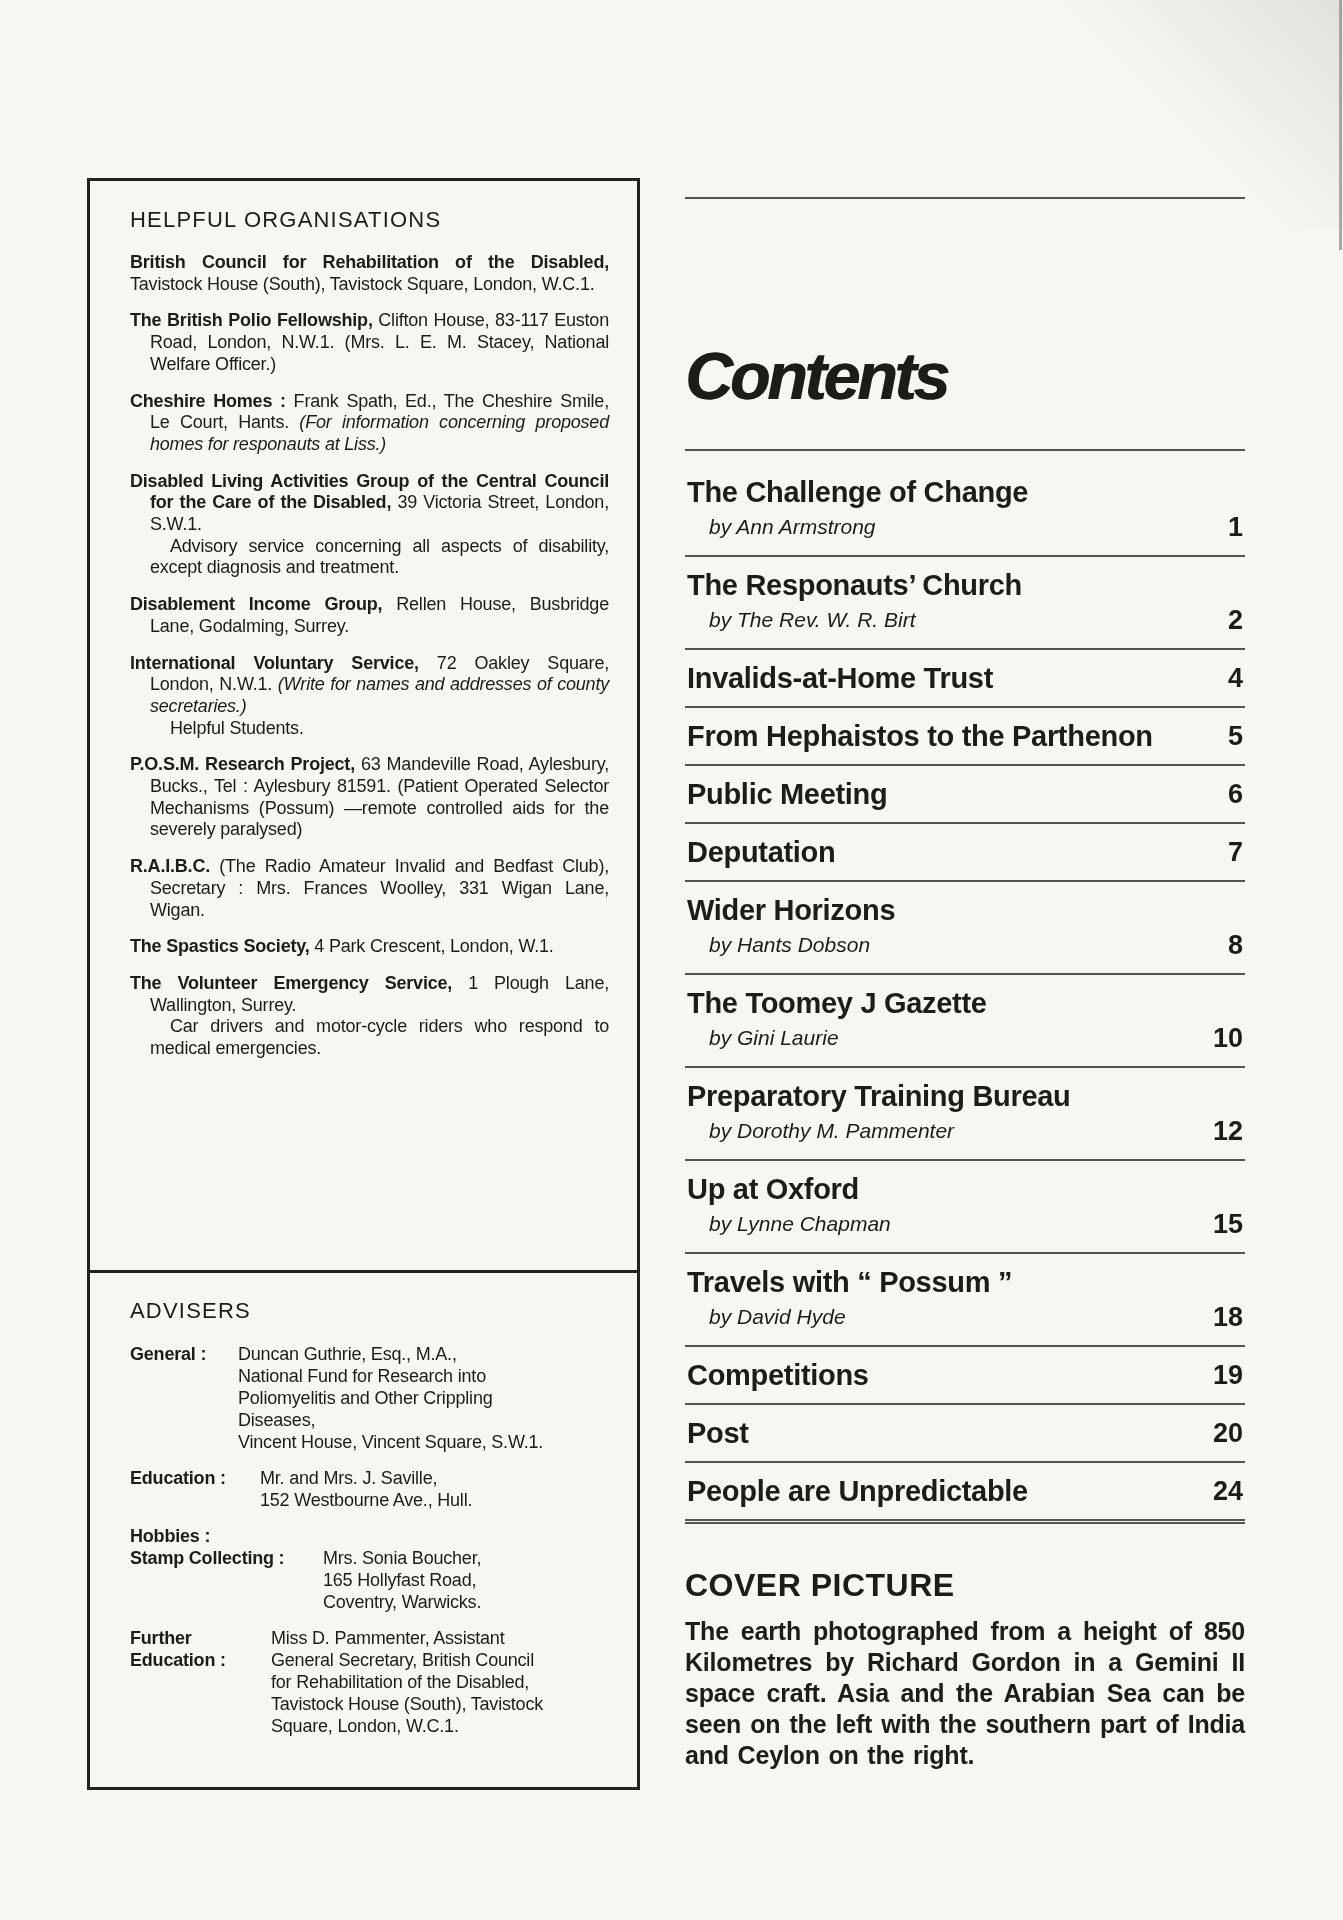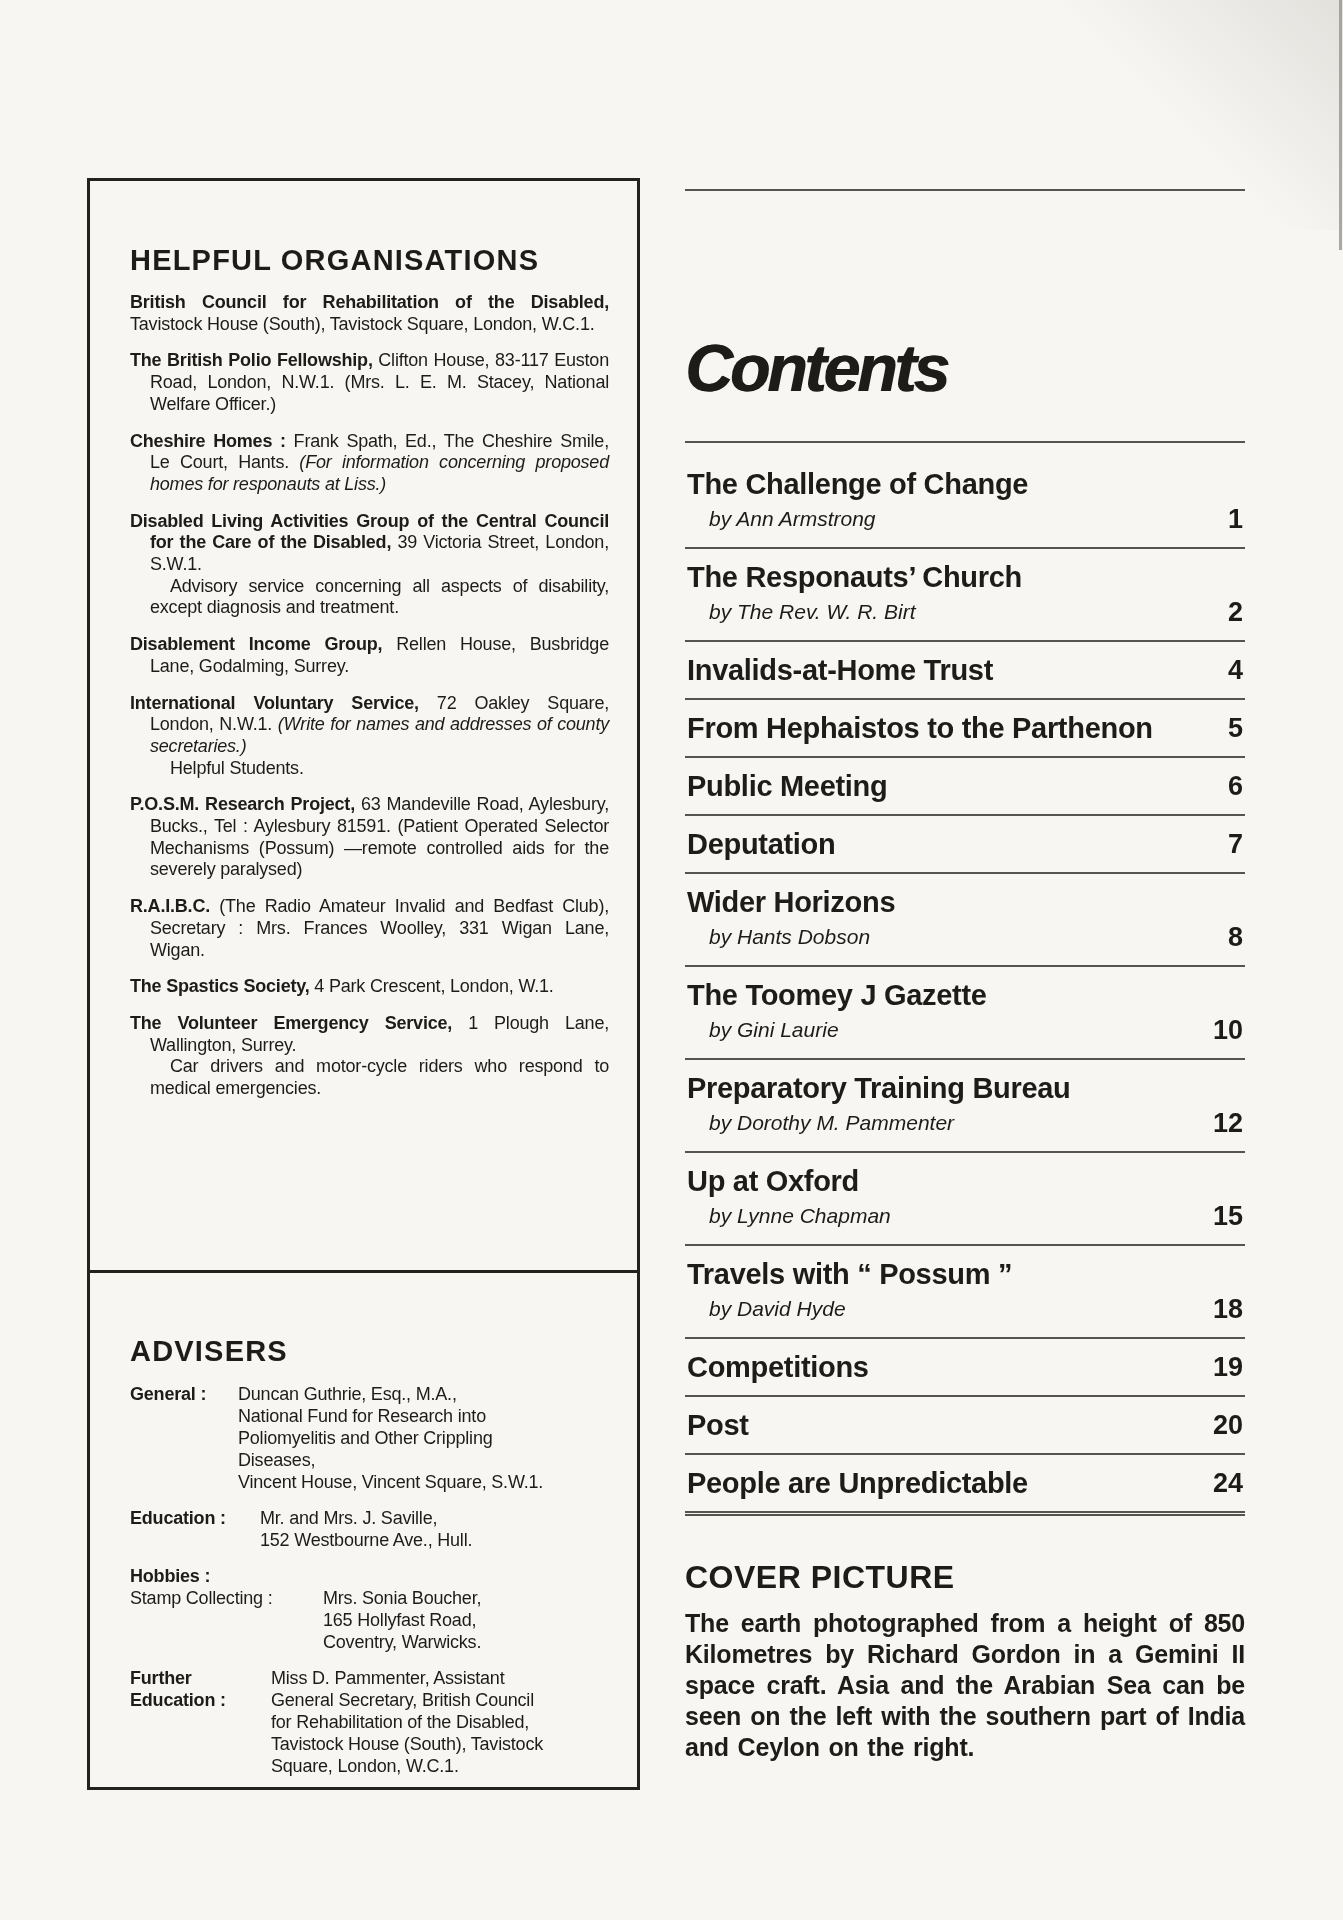--- a/index.html
+++ b/index.html
@@ -16,43 +16,43 @@
     background:linear-gradient(225deg,rgba(150,148,141,.22),rgba(150,148,141,0) 55%);pointer-events:none;}
   .edge-right{position:absolute;right:1px;top:0;width:3px;height:250px;background:#8f8e89;opacity:.75;}
 
   
   .org-box{position:absolute;left:87px;top:178px;width:553px;height:1612px;
     border:3px solid var(--border);font-size:18px;line-height:21.7px;letter-spacing:-0.2px;}
   .org-sec{height:1089px;overflow:hidden;padding:25px 28px 0 40px;}
   .box-divider{border-top:3px solid var(--border);}
   .adv-sec{padding:24px 28px 0 40px;}
 
-  .box-title{font-size:29px;font-weight:bold;letter-spacing:1.2px;line-height:28px;margin-bottom:18px;margin-top:40px;}
+  .box-title{font-size:22px;font-weight:normal;letter-spacing:1.2px;line-height:28px;margin-bottom:18px;}
 
   .org-entry{margin-bottom:15px;padding-left:20px;text-indent:-20px;text-align:justify;}
   .org-entry.flush{padding-left:0;text-indent:0;}
   .seg-b{font-weight:bold;}
   .seg-i{font-style:italic;}
   .org-note{display:block;text-indent:20px;text-align:justify;}
 
   .adv-heading{font-weight:bold;line-height:22px;}
   .adv-row{display:flex;margin-bottom:14px;}
   .adv-label{font-weight:bold;flex:0 0 auto;}
   .adv-general .adv-label{width:108px;}
   .adv-education .adv-label{width:130px;}
-  .adv-hobbies .adv-label{width:193px;font-weight:normal;}
+  .adv-hobbies .adv-label{width:193px;font-weight:bold;}
   .adv-further .adv-label{width:141px;}
   .adv-value{flex:1;}
   .adv-value div,.adv-label div{line-height:22px;}
 
   .footer-note{position:absolute;left:148px;top:1797px;width:480px;
     font-size:18.5px;font-weight:bold;line-height:21.5px;}
 
   
-  .toc-col{position:absolute;left:685px;top:8px;width:560px;}
+  .toc-col{position:absolute;left:685px;top:16px;width:560px;}
   .top-rule{margin-top:181px;border-top:2px solid var(--rule);}
   .contents-title{margin-top:146px;font-size:66px;line-height:62px;font-weight:bold;font-style:italic;
     letter-spacing:-3px;text-shadow:1px 0 currentColor;}
   .toc-rows{margin-top:42px;}
   .toc-row{display:flex;align-items:flex-end;border-top:2px solid var(--rule);padding:12px 2px 11px 2px;}
   .toc-row.first{padding-top:25px;}
   .toc-left{flex:1;}
   .toc-title{font-size:29px;font-weight:bold;line-height:33px;letter-spacing:-0.3px;}
   .toc-by{font-size:21px;font-style:italic;line-height:34px;padding-left:22px;margin-top:1px;}
   .toc-page{font-size:27px;font-weight:bold;line-height:33px;padding-left:10px;}

